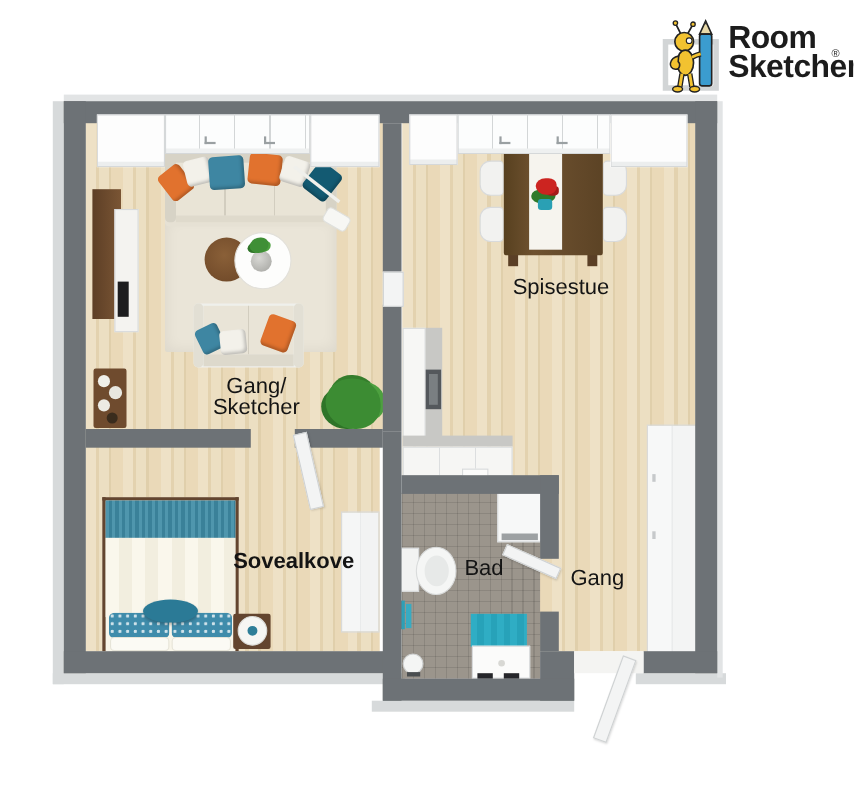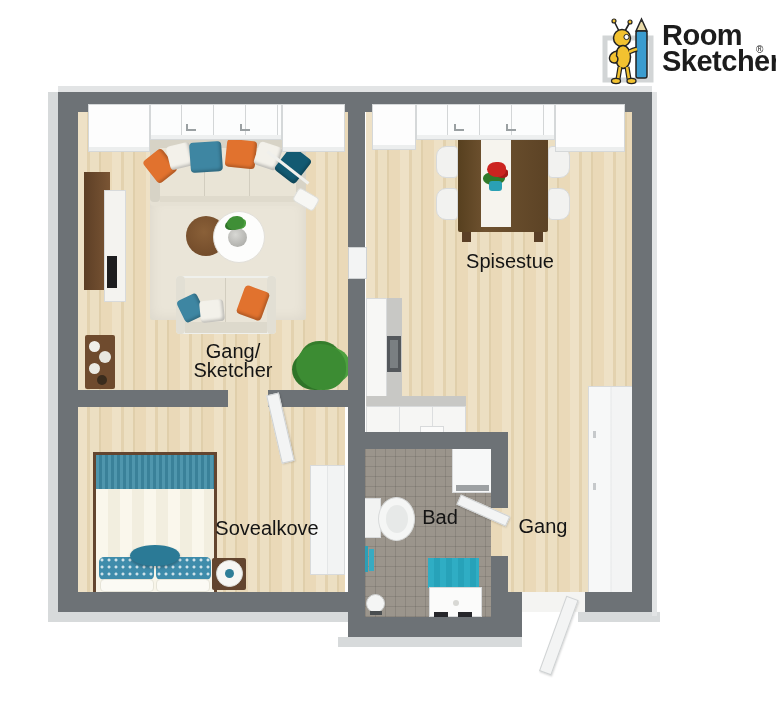--- a/index.html
+++ b/index.html
@@ -228,17 +228,17 @@
   <div class="abs door" style="left:348px;top:247px;width:17px;height:30px;box-shadow:none;"></div>
   <div class="abs door" style="left:266px;top:394px;width:11px;height:68px;transform:rotate(-13deg);transform-origin:top center;"></div>
   <div class="abs door" style="left:454px;top:516px;width:52px;height:9px;transform:rotate(24deg);transform-origin:right center;"></div>
   <div class="abs door" style="left:566px;top:598px;width:11px;height:78px;transform:rotate(20deg);transform-origin:top center;"></div>
 
   <div class="abs lbl" style="left:175px;top:342px;width:116px;">
     <div>Gang/</div>
     <div>Sketcher</div>
   </div>
   <div class="abs lbl" style="left:450px;top:252px;width:120px;">Spisestue</div>
-  <div class="abs lbl" style="left:207px;top:519px;width:120px;">Sovealkove</div>
+  <div class="abs lbl" style="left:207px;top:501px;width:120px;font-weight:bold;">Sovealkove</div>
   <div class="abs lbl" style="left:410px;top:508px;width:60px;">Bad</div>
   <div class="abs lbl" style="left:503px;top:517px;width:80px;">Gang</div>
 
 </div>
 
 </body></html>

